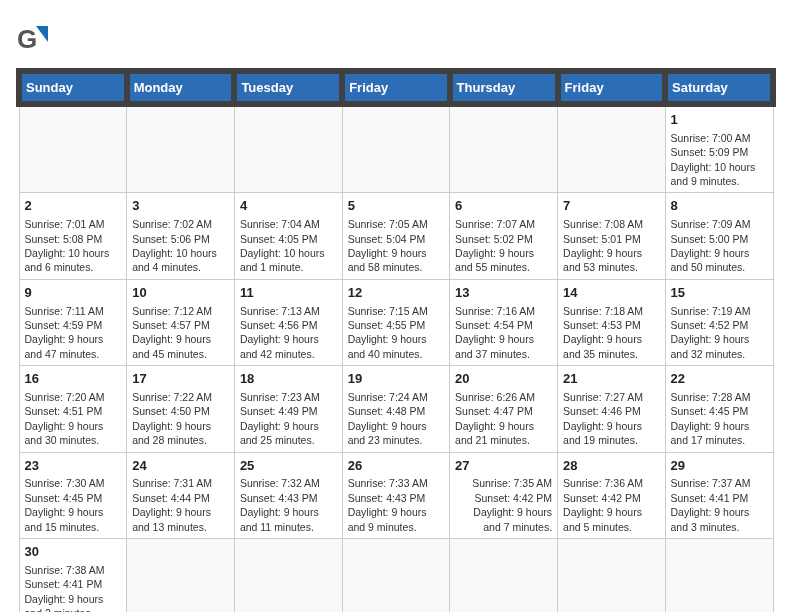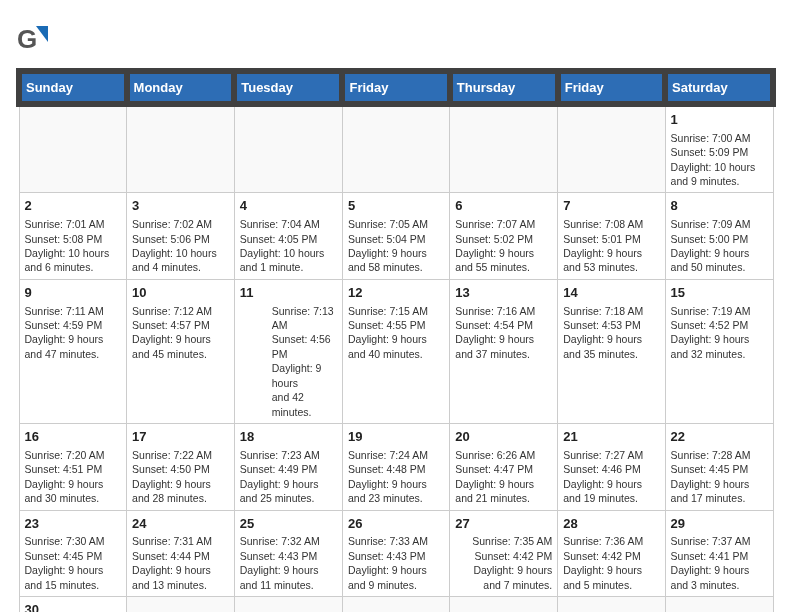--- a/index.html
+++ b/index.html
@@ -185,21 +185,21 @@
         </td>
         <td>
           <span class="day-num">10</span>
           <div class="day-info" style="white-space: pre-line;">Sunrise: 7:12 AM
 Sunset: 4:57 PM
 Daylight: 9 hours
 and 45 minutes.</div>
         </td>
         <td>
           <span class="day-num">11</span>
-          <div class="day-info" style="white-space: pre-line; margin-left: 32px;">Sunrise: 7:13 AM
+          <div class="day-info" style="white-space: pre-line;">Sunrise: 7:13 AM
 Sunset: 4:56 PM
 Daylight: 9 hours
 and 42 minutes.</div>
         </td>
         <td>
           <span class="day-num">12</span>
           <div class="day-info" style="white-space: pre-line;">Sunrise: 7:15 AM
 Sunset: 4:55 PM
 Daylight: 9 hours
 and 40 minutes.</div>

